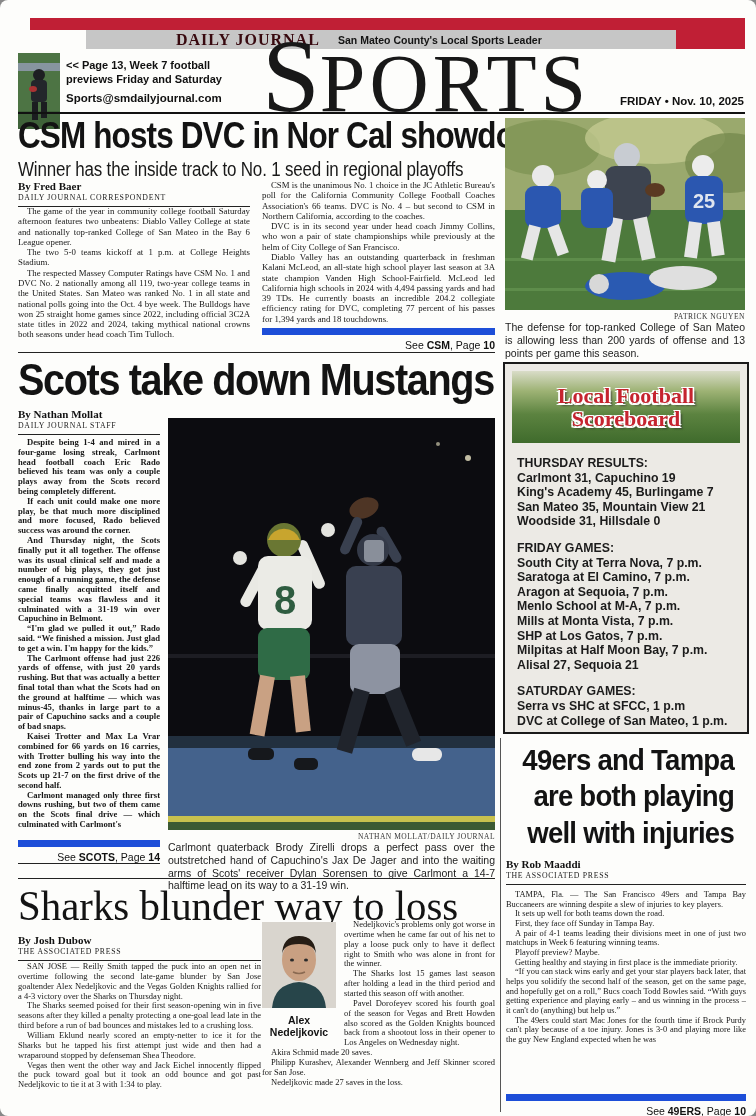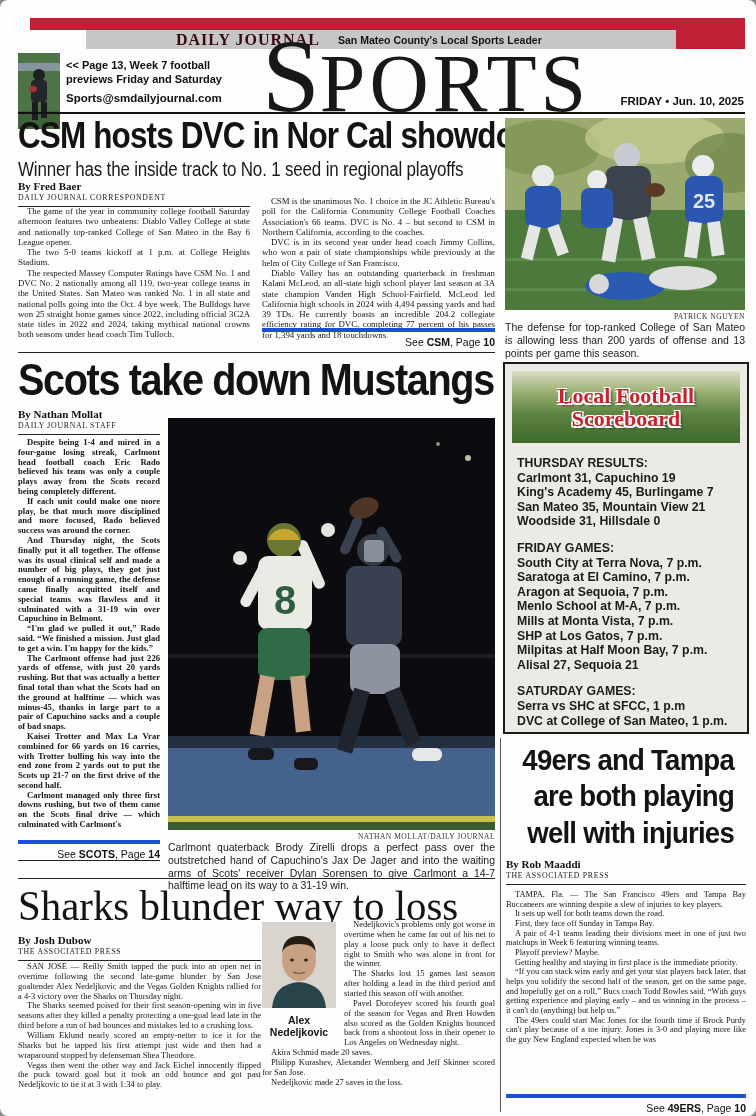--- a/index.html
+++ b/index.html
@@ -29,21 +29,21 @@
   .byline{font-family:"Liberation Serif",serif;font-weight:bold;font-size:11px;color:#111;}
   .byline-org{font-family:"Liberation Serif",serif;font-size:7.8px;letter-spacing:0.7px;color:#222;margin-top:1px;}
   
   .copy{font-family:"Liberation Serif",serif;color:#171717;text-align:justify;overflow:hidden;}
   .copy p{margin:0;text-indent:9px;}
   .sz-a{font-size:8.8px;line-height:1.17;}
   .sz-b{font-size:8.6px;line-height:1.14;font-weight:bold;}
   .sz-c{font-size:8.5px;line-height:1.16;}
   .sz-d{font-size:8.4px;line-height:1.15;}
   .jump{font-family:"Liberation Sans",sans-serif;font-size:10.5px;color:#111;text-align:right;
-        border-top:4px solid #1d4ed8;padding-top:4px;}
+        border-top:7px solid #1d4ed8;padding-top:4px;}
   .jump b{font-weight:bold;}
   
   .credit{font-family:"Liberation Serif",serif;font-size:7.5px;letter-spacing:0.5px;color:#333;text-align:right;}
   .caption{font-family:"Liberation Sans",sans-serif;font-size:10.5px;line-height:1.22;color:#1b1b1b;text-align:justify;}
   
   .scorebox{border:2px solid #1a1a1a;background:#eceae5;}
   .scorehead{background:linear-gradient(180deg,#d9dcc8 0%,#9db274 28%,#5c8340 60%,#3f6b2c 100%);
              display:flex;flex-direction:column;align-items:center;justify-content:center;}
   .scorehead .t{font-family:"Liberation Serif",serif;font-weight:bold;font-size:22px;line-height:1.05;color:#c5242f;
        text-shadow:-1.5px -1.5px 0 #fff,1.5px -1.5px 0 #fff,-1.5px 1.5px 0 #fff,1.5px 1.5px 0 #fff,3px 3px 2px rgba(40,40,40,.6);}
@@ -78,38 +78,38 @@
       <ellipse cx="15" cy="36" rx="4" ry="3" fill="#a33"></ellipse>
       <rect x="14" y="49" width="6" height="18" fill="#1b1d20"></rect>
       <rect x="23" y="49" width="6" height="16" fill="#1b1d20"></rect>
     </svg>
   </div>
   <div class="abs promo" style="left:66px;top:58px;">
     <div>&lt;&lt; Page 13, Week 7 football</div>
     <div>previews Friday and Saturday</div>
   </div>
   <div class="abs email" style="left:66px;top:92px;">Sports@smdailyjournal.com</div>
-  <div class="abs dateline" style="right:12px;top:95px;">FRIDAY • Jun. 10, 2025</div>
+  <div class="abs dateline" style="right:12px;top:95px;">FRIDAY • Nov. 10, 2025</div>
   <div class="abs rule" style="left:18px;top:112px;width:727px;height:2px;"></div>
 
   <div class="abs h-sans" style="left:18px;top:117px;font-size:37px;transform:scaleX(0.85);letter-spacing:-1px;">CSM hosts DVC in Nor Cal showdown</div>
   <div class="abs subhead" style="left:18px;top:158px;transform:scaleX(0.87);">Winner has the inside track to No. 1 seed in regional playoffs</div>
 
   <div class="abs" style="left:18px;top:180px;width:232px;">
     <div class="byline">By Fred Baer</div>
     <div class="byline-org">DAILY JOURNAL CORRESPONDENT</div>
     <div class="thinrule" style="margin-top:4px;"></div>
   </div>
 
   <div class="abs copy sz-a" style="left:18px;top:206px;width:232px;height:142px;">
     <p>The game of the year in community college football Saturday afternoon features two unbeatens: Diablo Valley College at state and nationally top-ranked College of San Mateo in the Bay 6 League opener.</p>
     <p>The two 5-0 teams kickoff at 1 p.m. at College Heights Stadium.</p>
     <p>The respected Massey Computer Ratings have CSM No. 1 and DVC No. 2 nationally among all 119, two-year college teams in the United States. San Mateo was ranked No. 1 in all state and national polls going into the Oct. 4 bye week. The Bulldogs have won 25 straight home games since 2022, including official 3C2A state titles in 2022 and 2024, taking mythical national crowns both seasons under head coach Tim Tulloch.</p>
   </div>
-  <div class="abs copy sz-a" style="left:262px;top:196px;width:233px;height:144px;">
+  <div class="abs copy sz-a" style="left:262px;top:180px;width:233px;height:144px;">
     <p>CSM is the unanimous No. 1 choice in the JC Athletic Bureau's poll for the California Community College Football Coaches Association's 66 teams. DVC is No. 4 – but second to CSM in Northern California, according to the coaches.</p>
     <p>DVC is in its second year under head coach Jimmy Collins, who won a pair of state championships while previously at the helm of City College of San Francisco.</p>
     <p>Diablo Valley has an outstanding quarterback in freshman Kalani McLeod, an all-state high school player last season at 3A state champion Vanden High School-Fairfield. McLeod led California high schools in 2024 with 4,494 passing yards and had 39 TDs. He currently boasts an incredible 204.2 collegiate efficiency rating for DVC, completing 77 percent of his passes for 1,394 yards and 18 touchdowns.</p>
   </div>
   <div class="abs jump" style="left:262px;top:328px;width:233px;"><span>See </span><b>CSM</b><span>, Page </span><b>10</b></div>
 
   <div class="abs" style="left:505px;top:118px;width:240px;height:192px;">
     <svg width="240" height="192">
       <rect width="240" height="96" fill="#9aa96d"></rect>
       <ellipse cx="40" cy="30" rx="55" ry="28" fill="#7e9354" opacity="0.8"></ellipse>

